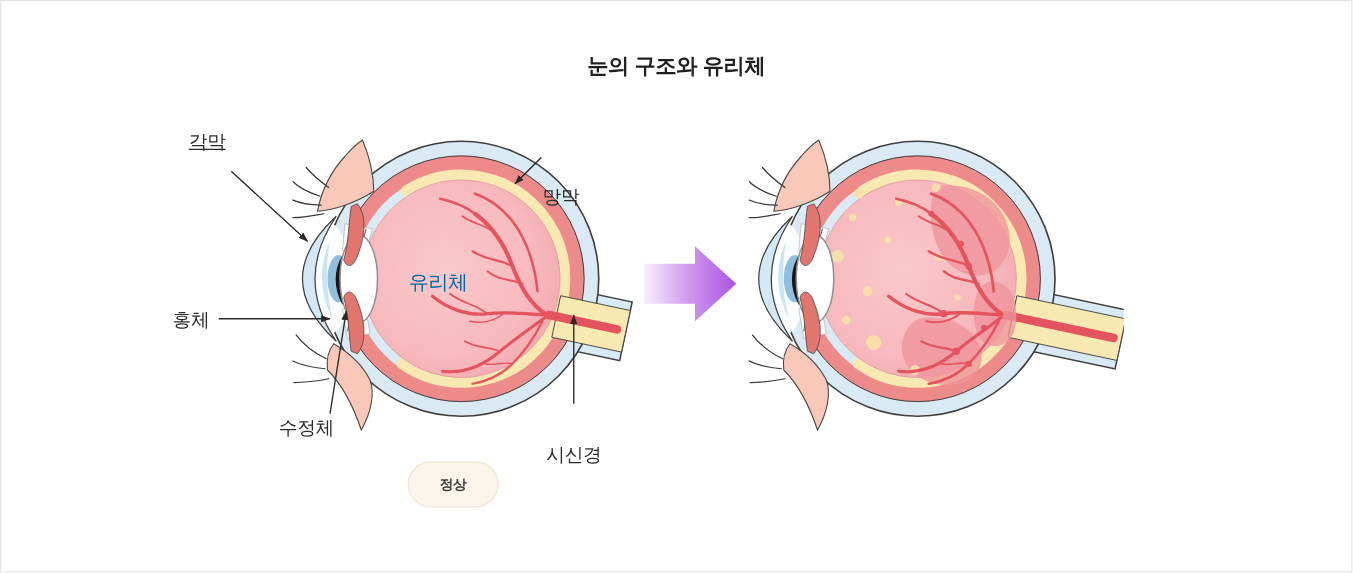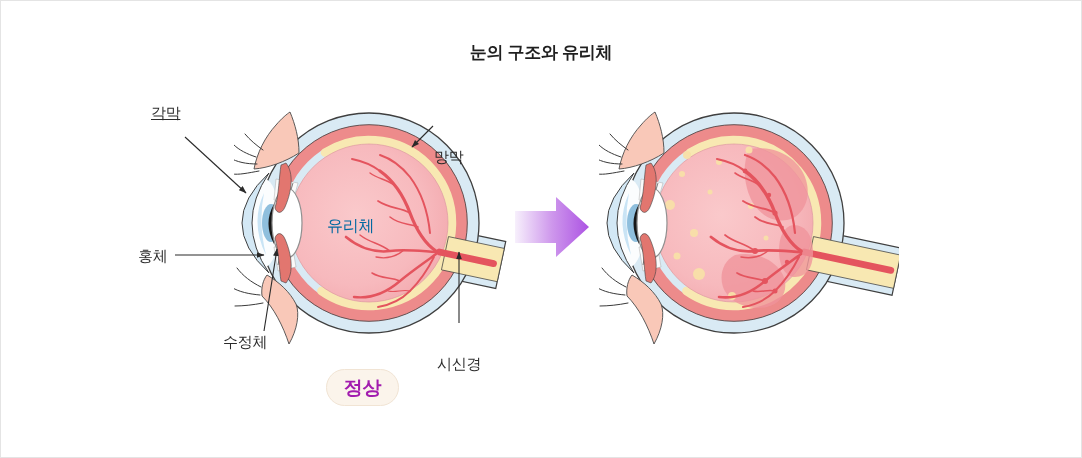--- a/index.html
+++ b/index.html
@@ -28,21 +28,21 @@
   .desc{
     position:absolute; left:845px; top:97px; width:235px;
     font-size:15.5px; line-height:23.5px; letter-spacing:-0.3px;
     color:var(--clr-description_text,#A6ADB4);
   }
   .desc span{ display:block; }
   .pill{
     position:absolute; display:flex; align-items:center; justify-content:center;
     background:var(--clr-caption_bg,#FBF4EB);
     border:1px solid var(--clr-caption_border,#F1E4D4);
-    border-radius:19px; font-size:19px; font-weight:700; color:#a21caf;
+    border-radius:19px; font-size:11px; font-weight:700; color:#404040;
     letter-spacing:-0.3px; box-sizing:border-box;
   }
   .pill-left{ left:325px; top:368px; width:73px; height:37px; }
   .pill-right{ left:658px; top:368px; width:150px; height:38px; }
 
   
   .sclera-fill{ fill:var(--clr-sclera,#D9EAF4); stroke:#3F3F3F; stroke-width:1.3; }
   .choroid-ring{ fill:none; stroke:var(--clr-choroid,#ED8B8B); stroke-width:12; }
   .ring-line{ fill:none; stroke:#3F3F3F; stroke-width:0.8; }
   .cream-arc{ fill:none; stroke:var(--clr-retina_layer,#F8E8B2); stroke-width:8.5; stroke-linecap:round; }

